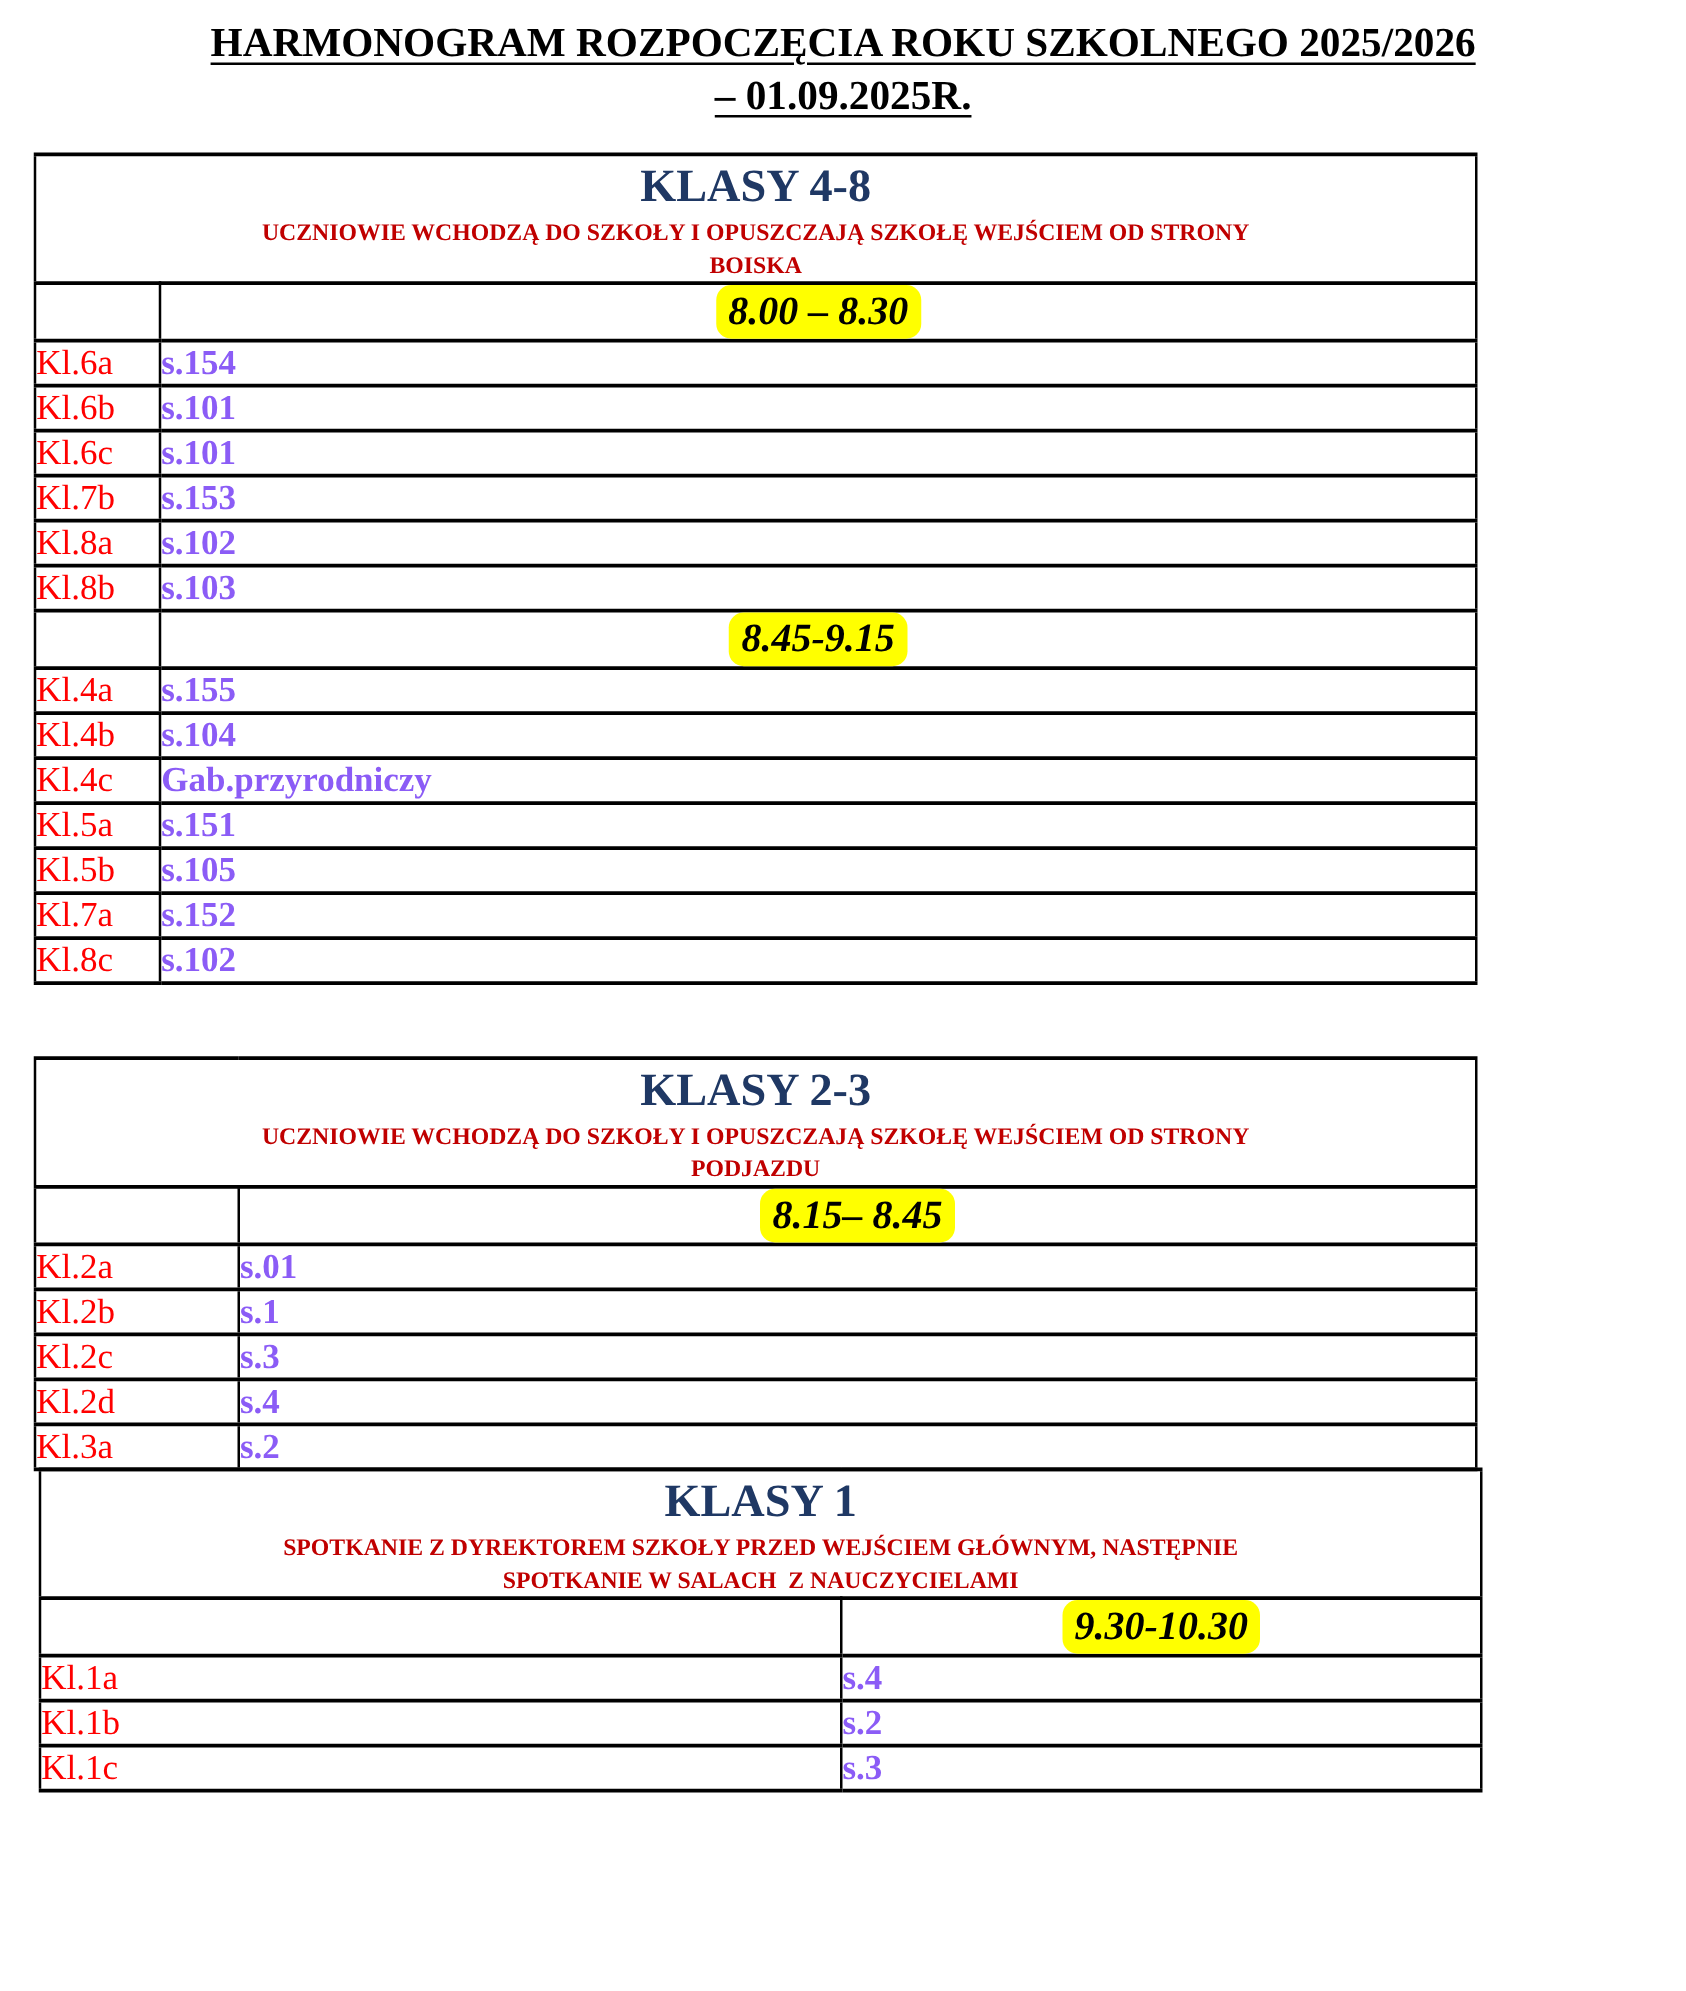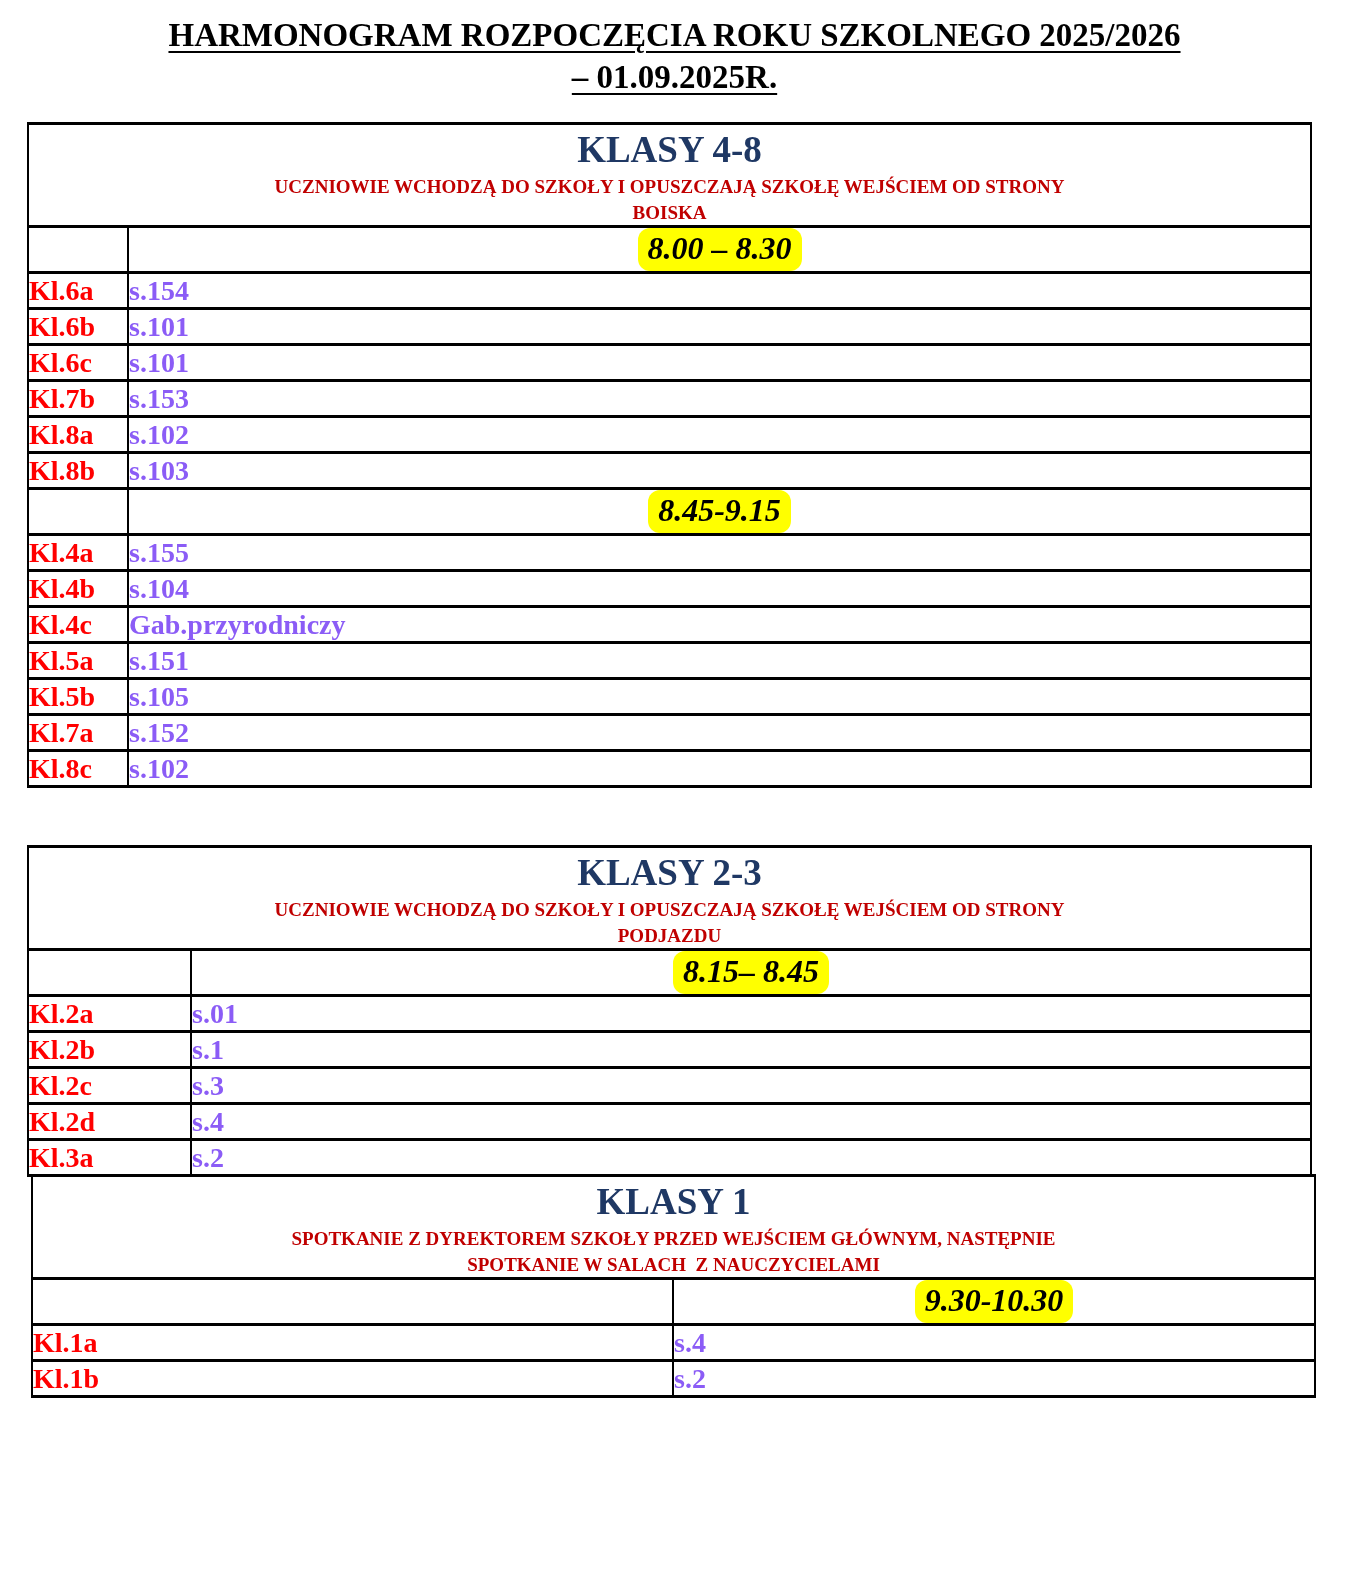--- a/index.html
+++ b/index.html
@@ -29,21 +29,21 @@
     padding-top: 14px;
   }
   .doc-title .tline {
     text-decoration: underline;
     text-decoration-thickness: 2px;
     text-underline-offset: 5px;
   }
 
   table.sched {
     border-collapse: collapse;
-    width: 1285px;
+    width: 1155px;
     margin-left: 27px;
     table-layout: fixed;
   }
   table.sched td {
     border: 2px solid #000;
     border-top-width: 3px;
     border-bottom-width: 3px;
     padding: 0;
     vertical-align: middle;
   }
@@ -78,21 +78,21 @@
     font-weight: bold;
     font-style: italic;
     font-size: 32px;
     padding: 2px 10px 4px 10px;
     border-radius: 12px;
   }
 
   tr.data-row td { height: 33px; }
   td.label {
     color: var(--label-red);
-    font-weight: bold;
+    font-weight: normal;
     font-size: 28px;
     padding-left: 12px;
   }
   td.val {
     color: #8b5cf6;
     font-weight: bold;
     font-size: 28px;
     padding-left: 13px;
   }
 
@@ -242,14 +242,18 @@
     <td class="time-cell"><span class="hl">9.30-10.30</span></td>
   </tr>
   <tr class="data-row">
     <td class="label">Kl.1a</td>
     <td class="val">s.4</td>
   </tr>
   <tr class="data-row">
     <td class="label">Kl.1b</td>
     <td class="val">s.2</td>
   </tr>
+  <tr class="data-row">
+    <td class="label">Kl.1c</td>
+    <td class="val">s.3</td>
+  </tr>
 </tbody>
   </table>
 
 </body></html>

